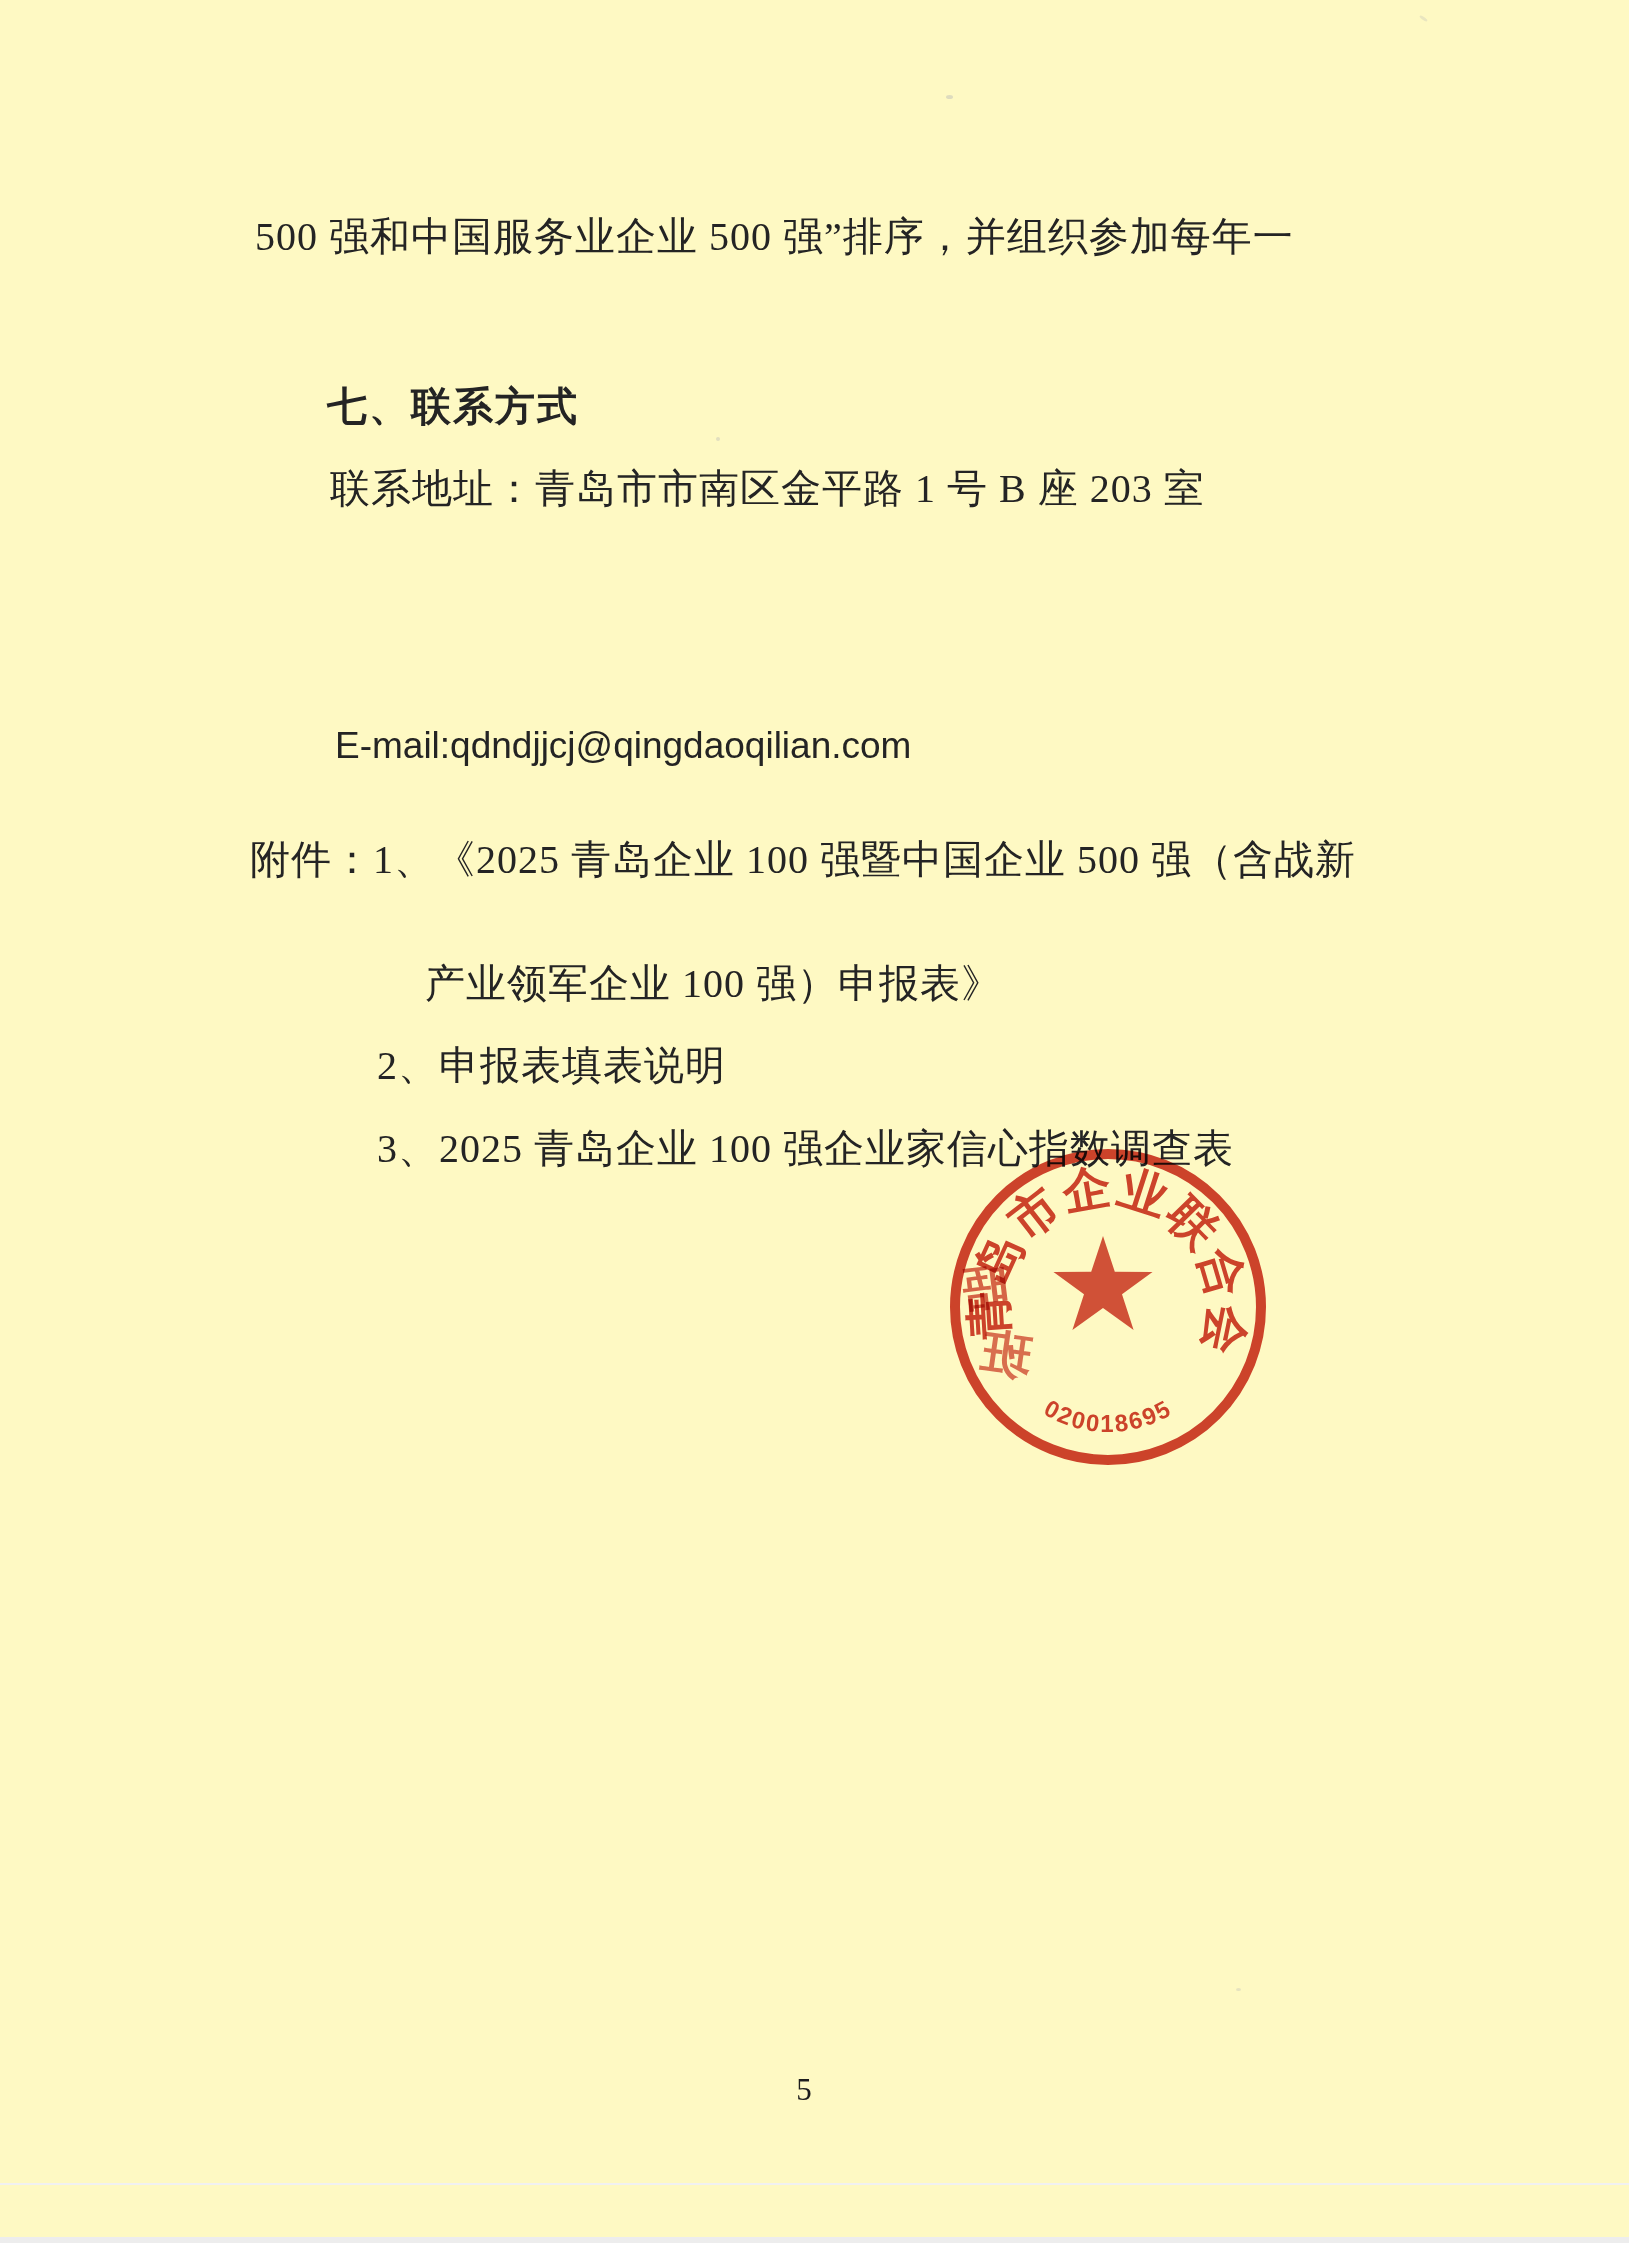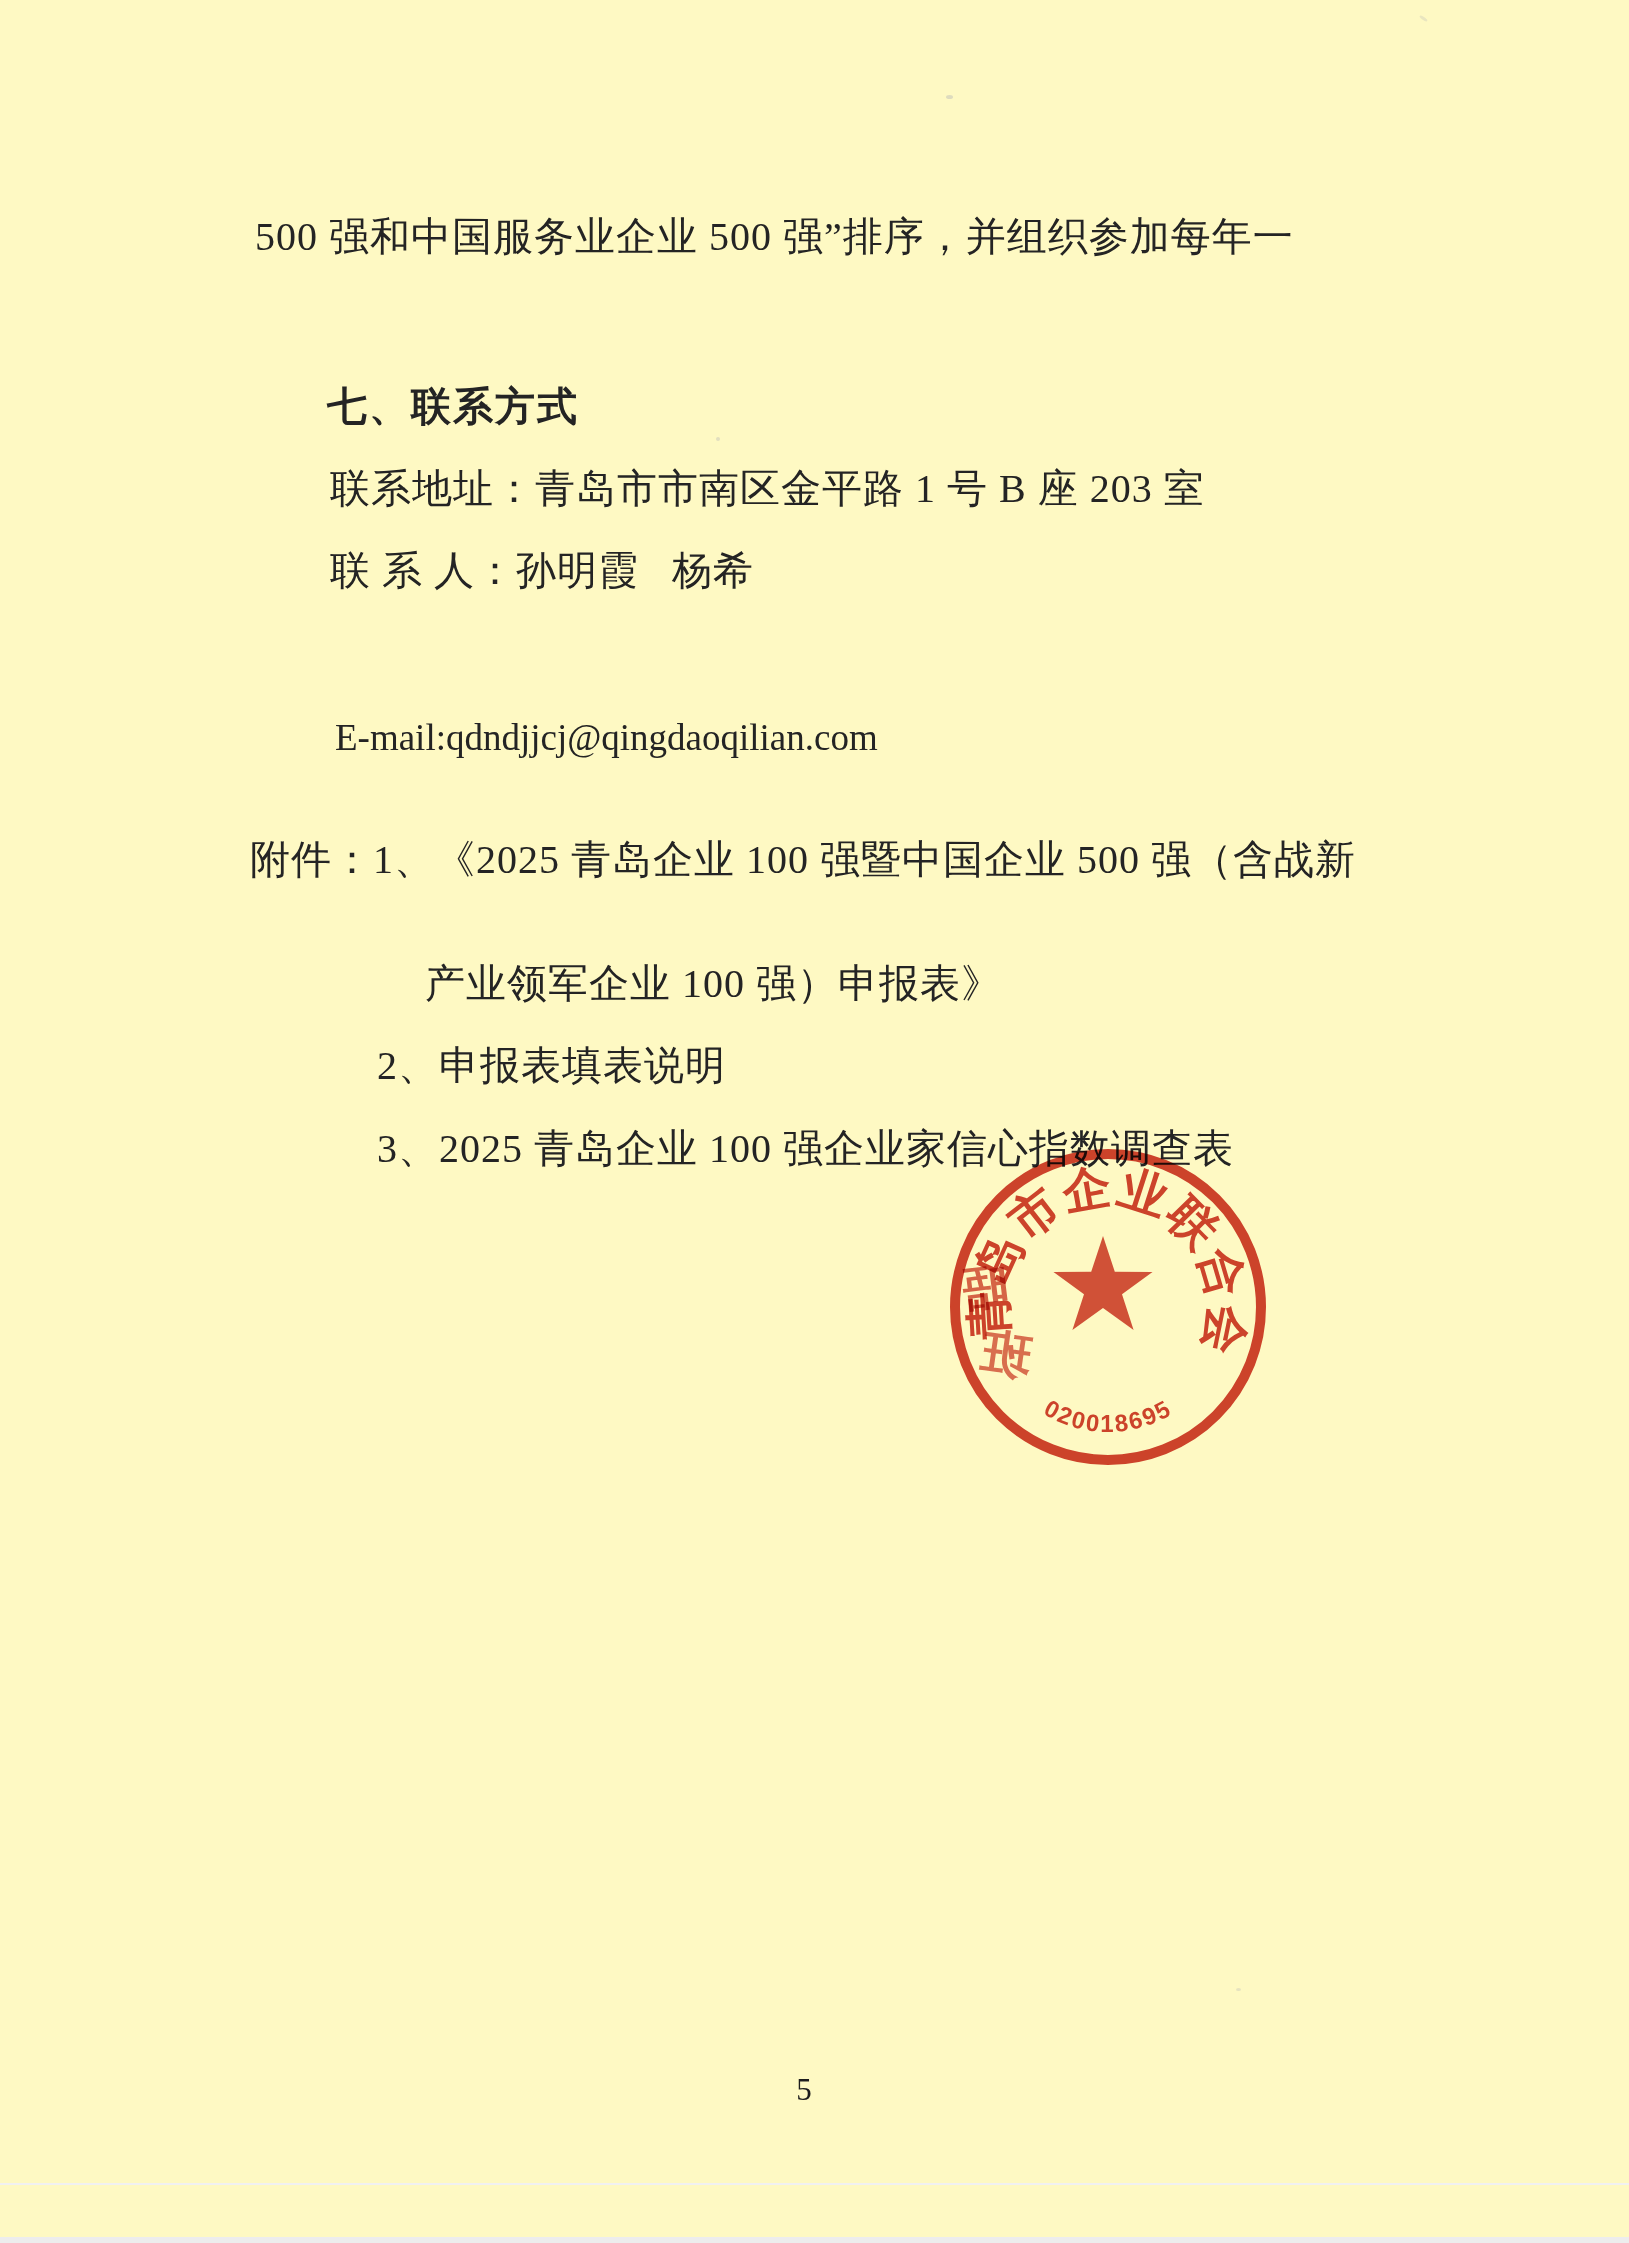--- a/index.html
+++ b/index.html
@@ -14,22 +14,22 @@
   }
   .line {
     position:absolute;
     font-size:40px;
     line-height:1.1;
     letter-spacing:1px;
     white-space:pre;
   }
   .bold { font-weight:bold; letter-spacing:2px; }
   .mono {
-    font-family:Liberation Serif, serif;
-    font-size:37px; letter-spacing:0;
+    font-family:Liberation Sans, sans-serif;
+    font-size:37px; letter-spacing:0;margin-top:8px;
   }
   .date-line { font-size:41px; letter-spacing:2px; word-spacing:4px; }
   .page-number {
     position:absolute; left:782px; top:2072px; width:44px;
     text-align:center; font-size:31px; color:#1d1d1d;
   }
   .stamp {
     position:absolute; left:948px; top:1147px;
     width:320px; height:320px;
     mix-blend-mode:multiply; opacity:.93;
@@ -72,21 +72,20 @@
 
 <div class="page">
 
   <div class="line" style="left:255px; top:215px">500 强和中国服务业企业 500 强”排序，并组织参加每年一</div>
 
 
   <div class="line bold" style="left:327px; top:385px">七、联系方式</div>
 
   <div class="line" style="left:330px; top:467px">联系地址：青岛市市南区金平路 1 号 B 座 203 室</div>
 
-  <div class="line" style="left:330px; top:549px">联 系 人：孙明霞   杨希</div>
 
 
   <div class="line mono" style="left:335px; top:718px">E-mail:qdndjjcj@qingdaoqilian.com</div>
 
   <div class="line" style="left:250px; top:838px">附件：1、《2025 青岛企业 100 强暨中国企业 500 强（含战新</div>
 
   <div class="line" style="left:425px; top:962px">产业领军企业 100 强）申报表》</div>
 
   <div class="line" style="left:377px; top:1044px">2、申报表填表说明</div>
 

